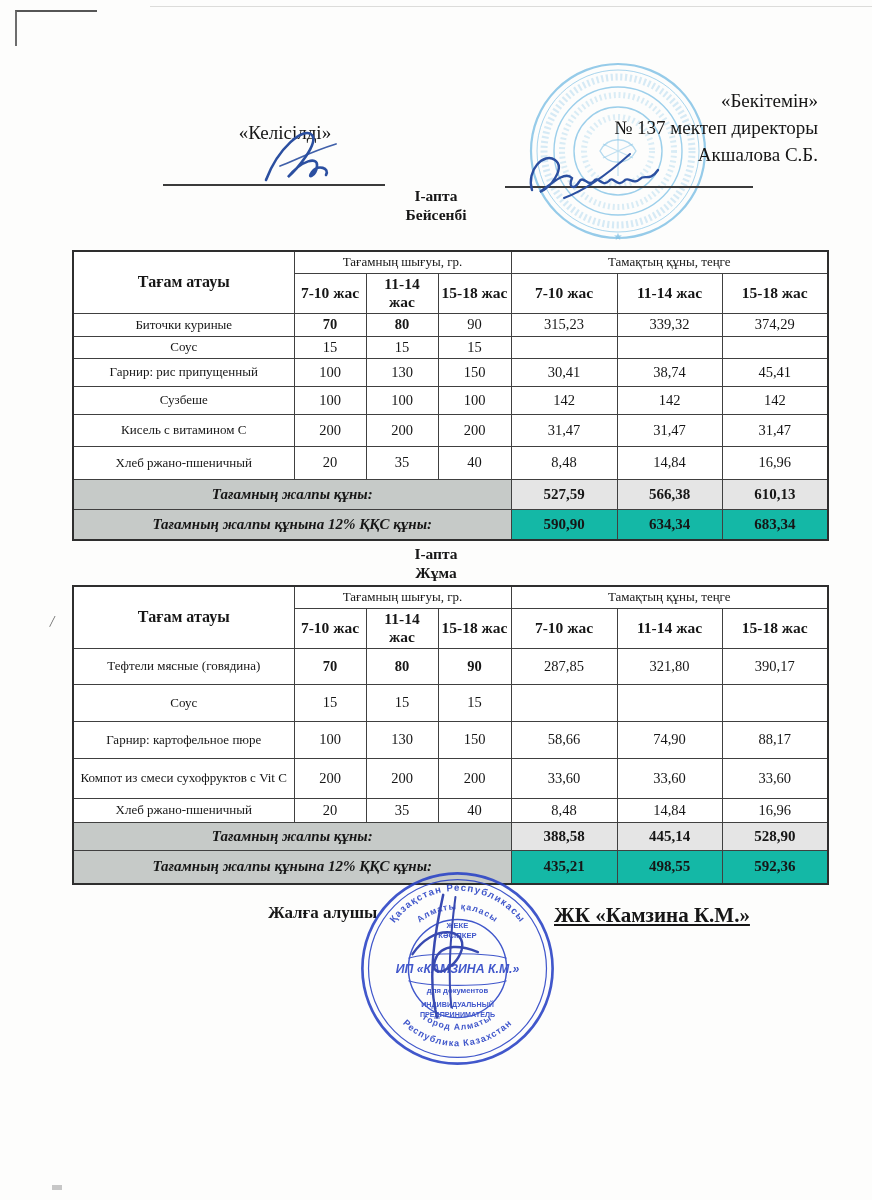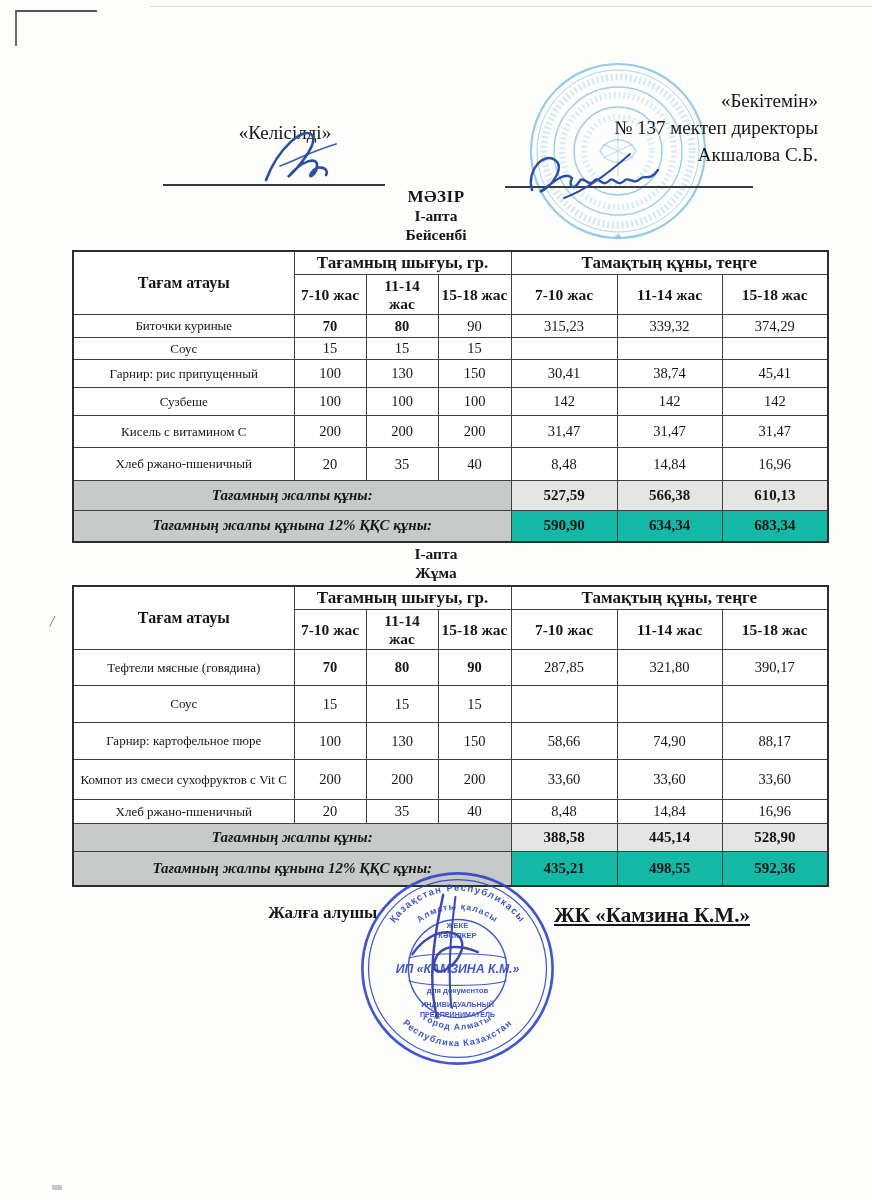--- a/index.html
+++ b/index.html
@@ -36,21 +36,21 @@
     font-weight:bold; font-size:15.5px; line-height:1.25; }
 
   
   .menu-table { position:absolute; left:72px; border-collapse:collapse; table-layout:fixed;
     width:755px; background:#fff; border:2px solid #2e2e2e; }
   .menu-table-1 { top:250px; }
   .menu-table-2 { top:585px; }
   .menu-table th, .menu-table td { border:1px solid #404040; text-align:center;
     vertical-align:middle; padding:1px 3px; }
   .th-dish  { font-size:16px; font-weight:bold; }
-  .th-group { font-size:17px; font-weight:bold; }
+  .th-group { font-size:13px; font-weight:normal; }
   .th-sub   { font-size:15.5px; font-weight:bold; line-height:1.15; }
   .dish { font-size:13px; }
   .num  { font-size:14.5px; }
   .bold { font-weight:bold; }
   .sum-label { background:#c6cac8; font-weight:bold; font-style:italic; font-size:15px; }
   .sum-val-1 { background:#e5e5e5; font-weight:bold; font-size:15px; }
   .sum-val-2 { background:#14b8a6; font-weight:bold; font-size:15px; }
 
   
   .lessee-label  { position:absolute; left:268px; top:903px; font-size:17px; font-weight:bold; z-index:2; }
@@ -96,21 +96,20 @@
     <div>№ 137 мектеп директоры</div>
     <div>Акшалова С.Б.</div>
   </div>
   <svg class="sig-svg sig-right-svg" width="175" height="58" viewBox="0 0 175 58">
     <path d="M14,44 C8,24 26,6 37,14 C48,22 32,42 22,46 C40,32 48,26 54,32 C50,42 56,44 61,36 C65,28 70,42 76,35 C80,29 84,42 91,35 C95,29 99,42 106,35 C110,29 115,40 122,33 C126,28 132,36 140,24" fill="none" stroke="#2b4fa0" stroke-width="2.4" stroke-linecap="round"></path>
     <path d="M112,8 C92,26 68,44 46,52" fill="none" stroke="#2b4fa0" stroke-width="2" stroke-linecap="round"></path>
   </svg>
   <div class="sig-line sig-line-right"></div>
 
   <div class="menu-title">
-    <div class="t1">МӘЗІР</div>
     <div class="t2">І-апта</div>
     <div class="t3">Бейсенбі</div>
   </div>
 
   <table class="menu-table menu-table-1">
     <colgroup>
       <col style="width:221px">
         <col style="width:72px">
         <col style="width:72px">
         <col style="width:73px">

